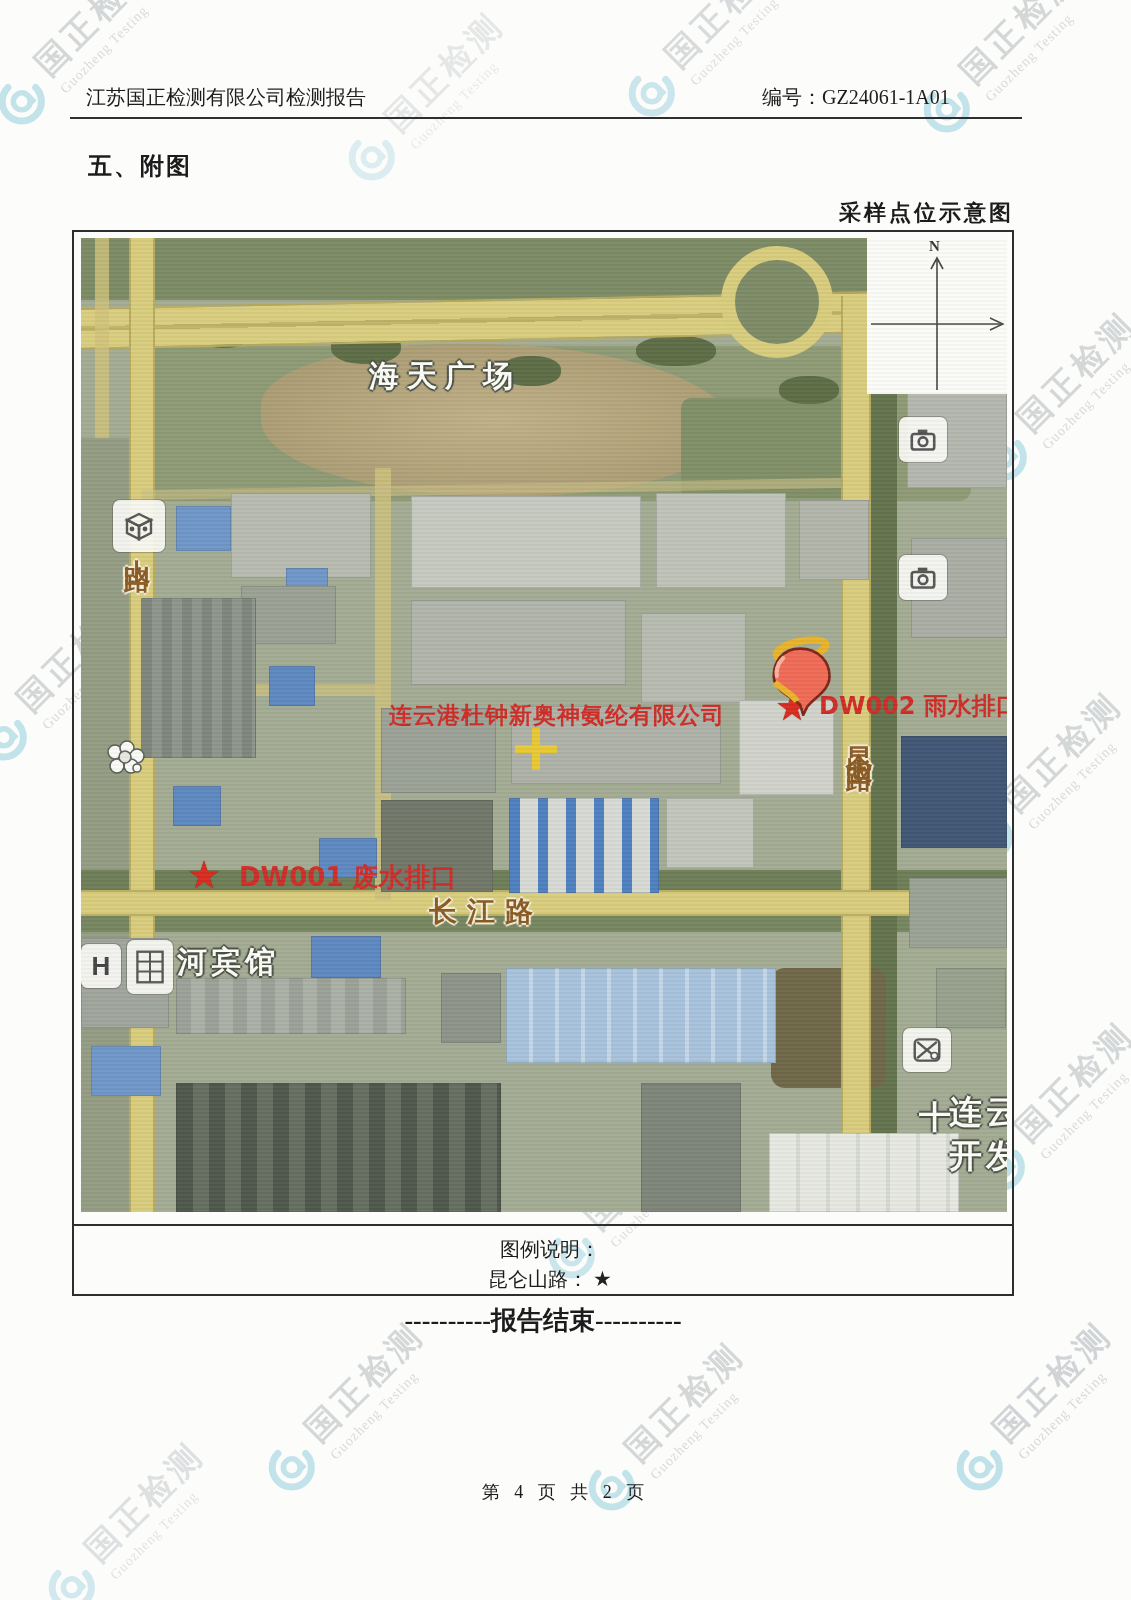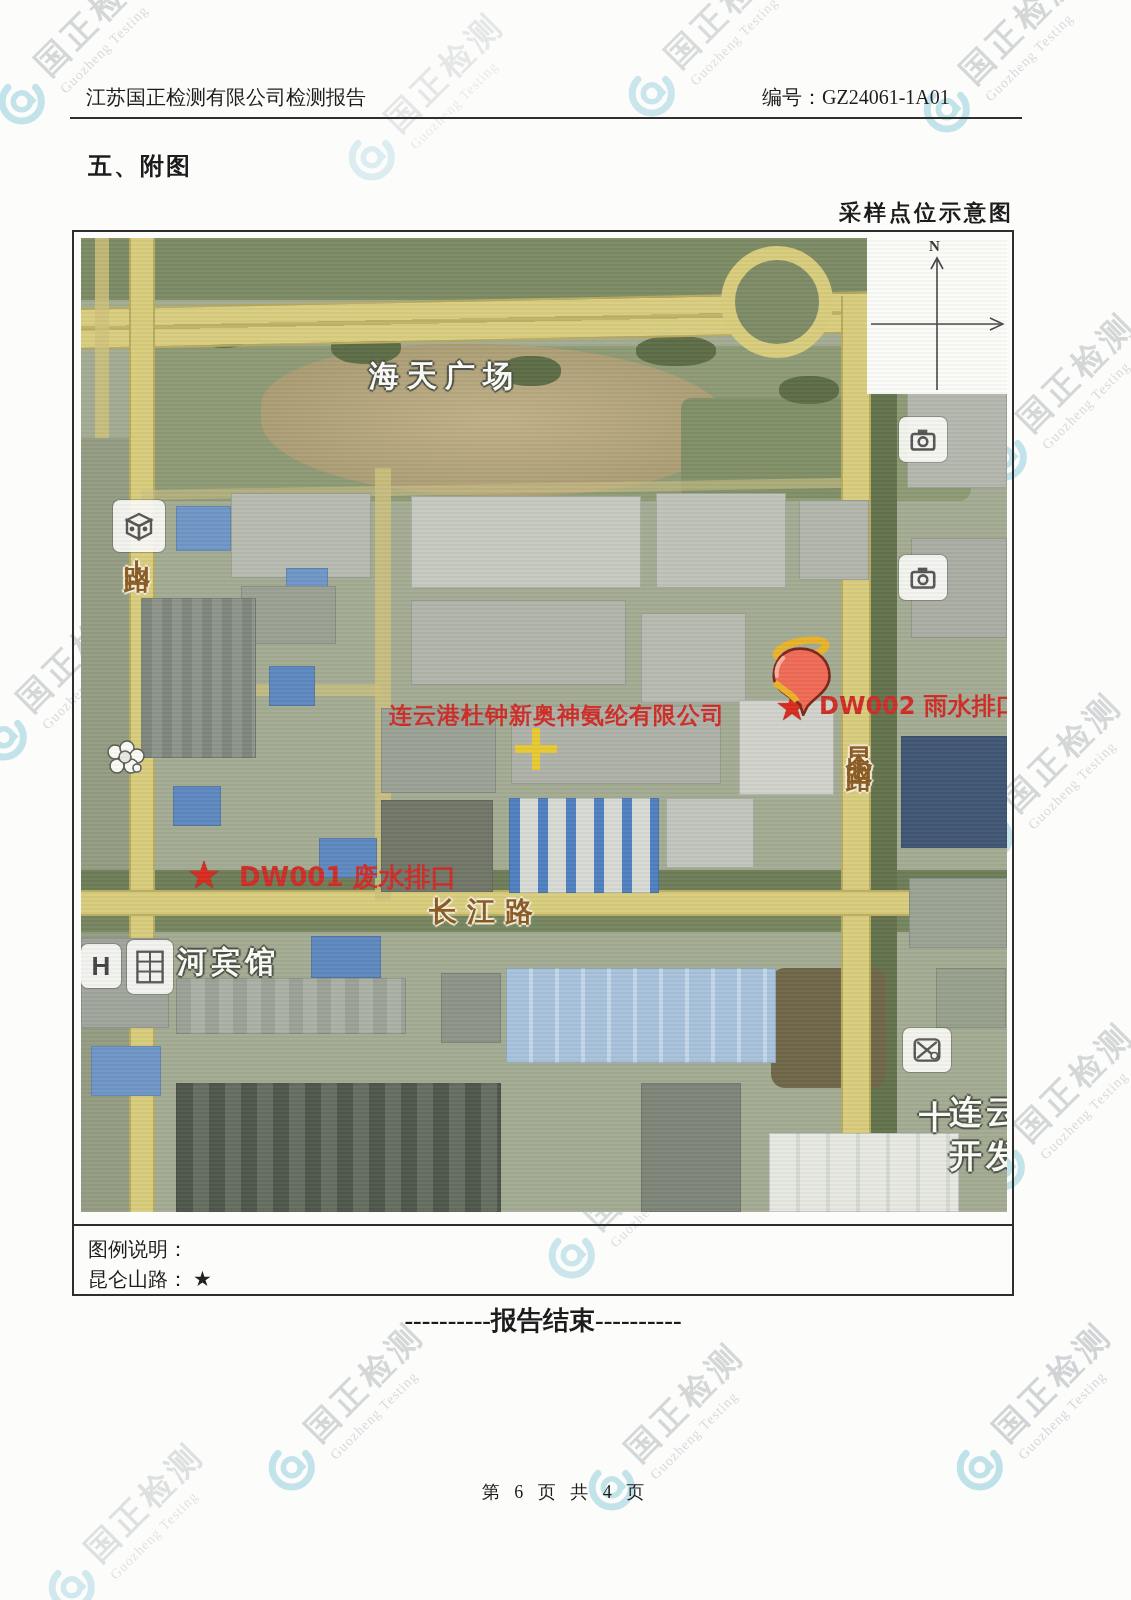--- a/index.html
+++ b/index.html
@@ -14,21 +14,21 @@
         transform:rotate(-45deg); z-index:0; pointer-events:none; }
   .wm .cn { font-size:33px; font-weight:bold; color:#caced0; letter-spacing:5px; white-space:nowrap; }
   .wm .en { font-size:14px; color:#ced2d4; letter-spacing:1px; white-space:nowrap; }
   .wm svg { width:56px; height:56px; flex:none; }
   
   .hdr-title { position:absolute; left:86px; top:84px; font-size:20px; z-index:2; }
   .hdr-no    { position:absolute; left:762px; top:84px; font-size:20px; z-index:2; }
   .hdr-rule  { position:absolute; left:70px; top:117px; width:952px; height:2px; background:#2f2f2f; z-index:2; }
   .sec-title { position:absolute; left:88px; top:150px; font-size:24px; font-weight:bold; letter-spacing:2px; z-index:2; }
   .fig-title { position:absolute; left:72px; top:198px; width:942px; text-align:right; font-size:22px; font-weight:bold; letter-spacing:3px; z-index:2; }
-  .figure-box{ position:absolute; left:72px; top:230px; width:942px; height:1066px; border:2px solid #2e2e2e; z-index:1; }
+  .figure-box{ position:absolute; left:72px; top:230px; width:942px; height:1066px; border:2px solid #2e2e2e; z-index:1;text-align:center; }
   .end-line  { position:absolute; left:72px; top:1303px; width:942px; text-align:center; font-size:26px; font-weight:bold; z-index:2; }
   .footer    { position:absolute; left:0; top:1480px; width:1131px; text-align:center; font-size:18px; letter-spacing:5px; z-index:2; }
   
   .legend { position:absolute; left:0; right:0; top:992px; bottom:0; border-top:2px solid #2e2e2e;
             padding:8px 0 0 14px; font-size:20px; line-height:1.5; }
   .legend .star { color:#222; font-size:21px; }
   
   .map { position:absolute; left:7px; top:6px; width:926px; height:974px; background:#a3ab93; overflow:hidden;
          font-family:"DejaVu Sans","Liberation Sans",sans-serif; }
   .map::after { content:""; position:absolute; inset:0; z-index:60; pointer-events:none;
@@ -356,14 +356,14 @@
       </div>
     </div>
 
     <div class="legend">
       <div>图例说明：</div>
       <div><span>昆仑山路：</span> <span class="star">★</span></div>
     </div>
   </div>
 
   <div class="end-line">----------报告结束----------</div>
-  <div class="footer">第 6 页 共 4 页</div>
+  <div class="footer">第 4 页 共 2 页</div>
 </div>
 
 </body></html>

